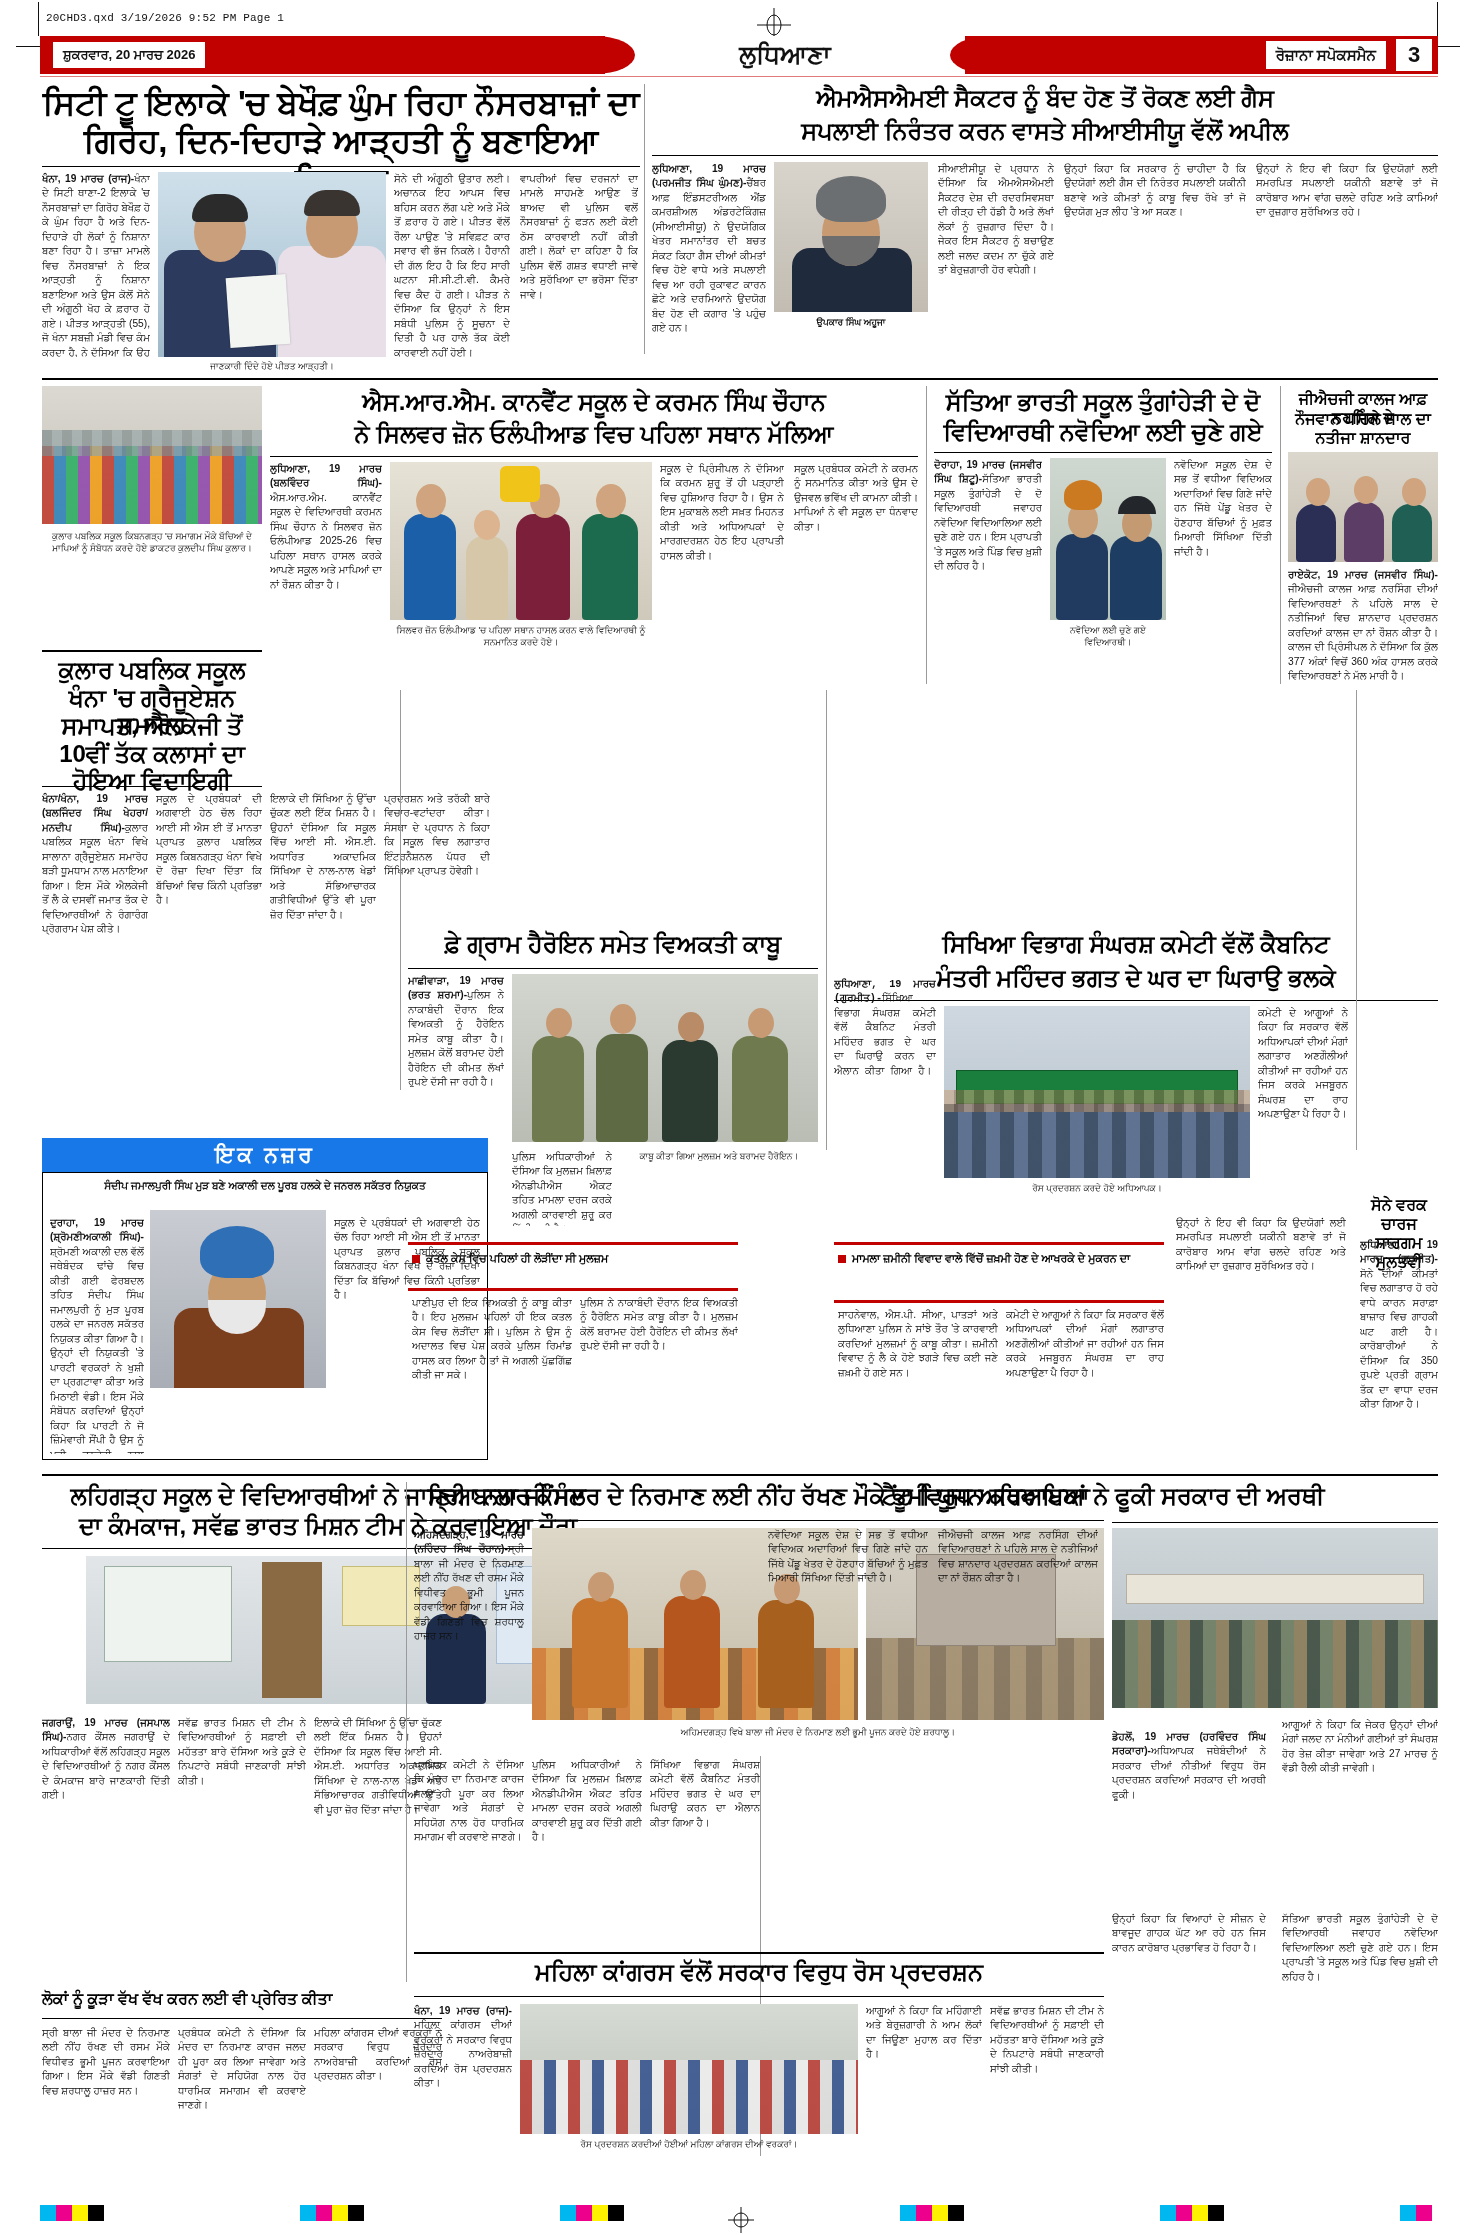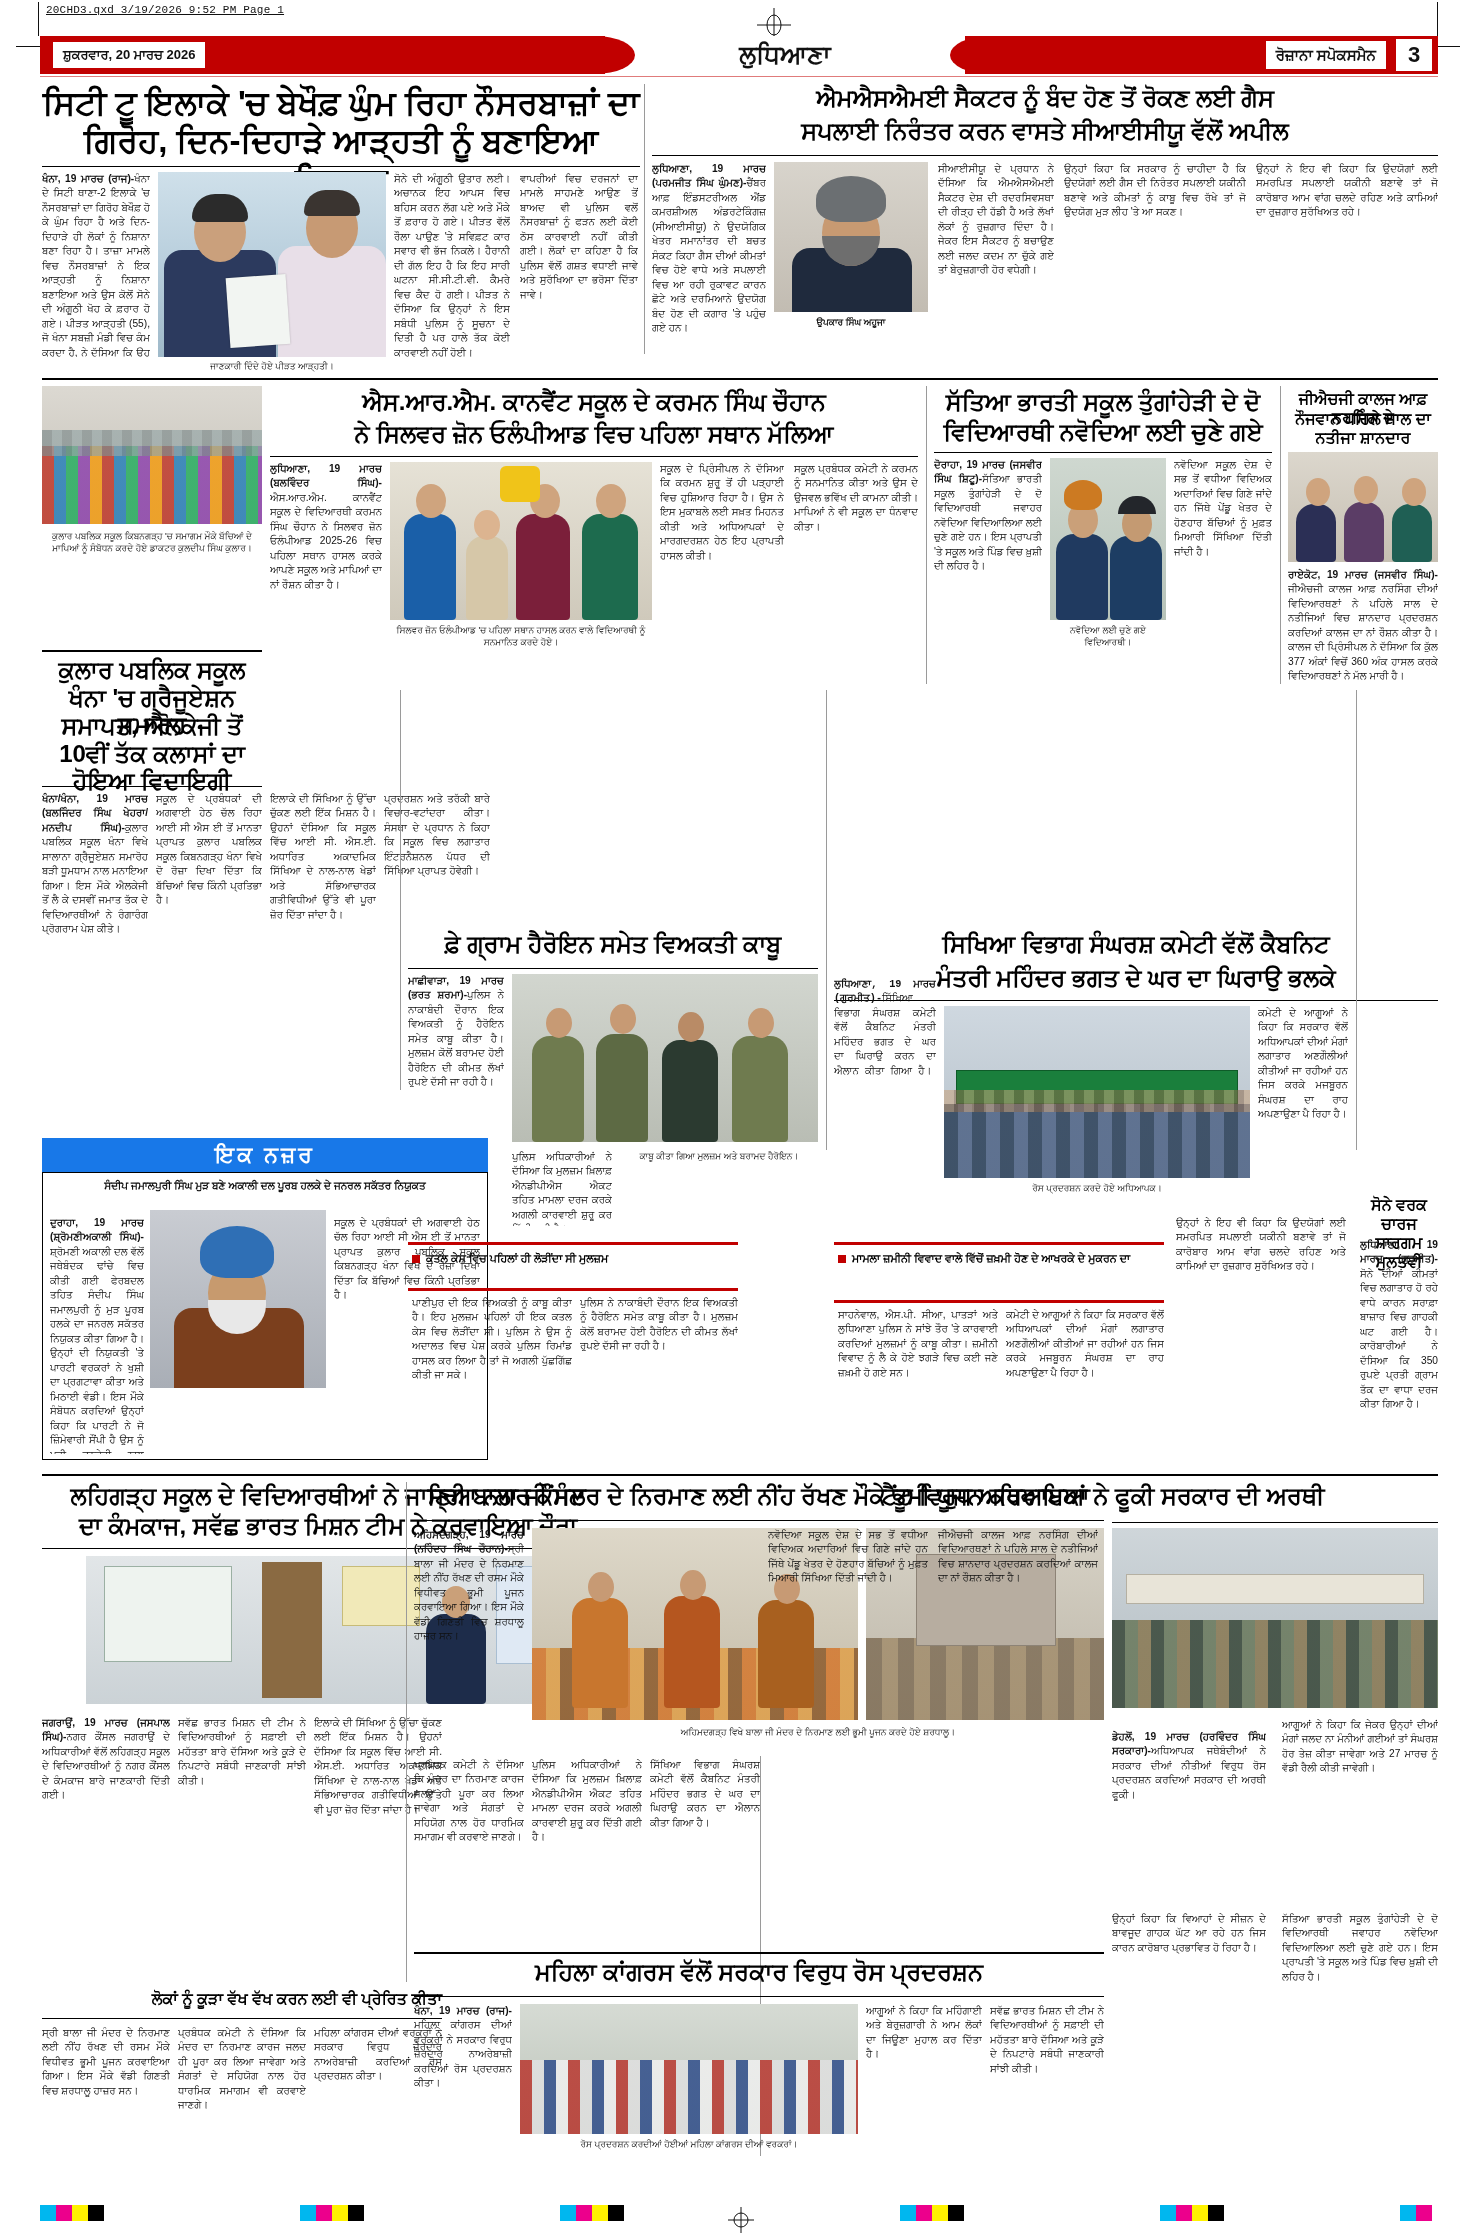--- a/index.html
+++ b/index.html
@@ -9,23 +9,23 @@
     background:#ffffff;
     font-family:"Liberation Sans", sans-serif;
     position:relative;
     overflow:hidden;
   }
   .page {
     position:absolute; left:0; top:0; width:1476px; height:2235px;
   }
   
   .slug {
-    position:absolute; left:46px; top:4px;
+    position:absolute; left:46px; top:12px;
     font-family:"Liberation Mono", monospace;
-    font-size:11px; color:#111; letter-spacing:.2px; white-space:nowrap;text-decoration:underline;
+    font-size:11px; color:#111; letter-spacing:.2px; white-space:nowrap;
   }
   .slug-rule-v { position:absolute; left:38px; top:2px; width:1px; height:34px; background:#111; }
   .slug-rule-v2 { position:absolute; left:1437px; top:2px; width:1px; height:34px; background:#111; }
   .reg-top {
     position:absolute; left:757px; top:8px; width:34px; height:34px;
   }
   .reg-left { position:absolute; left:16px; top:46px; width:26px; height:1px; background:#111;}
   .reg-right{ position:absolute; left:1434px; top:46px; width:26px; height:1px; background:#111;}
 
   
@@ -349,21 +349,21 @@
     <div style="position:absolute;left:18px;top:10px;width:128px;height:96px;background:#eef3ef;border:1px solid #9bb0a3;"></div>
     <div style="position:absolute;left:176px;top:6px;width:60px;height:136px;background:#8a6a42;"></div>
     <div style="position:absolute;left:256px;top:10px;width:78px;height:60px;background:#f1e9b8;border:1px solid #c7bb78;"></div>
     <div class="torso" style="left:340px;top:58px;width:60px;height:90px;background:#1d2c4a;"></div>
     <div class="head" style="left:356px;top:30px;width:28px;height:32px;background:#caa079;"></div>
     <div style="position:absolute;left:410px;top:10px;width:70px;height:98px;background:#dfe9f4;border:1px solid #a9bed2;"></div>
   </div>
   <div class="body-col" style="position:absolute;left:42px;top:1716px;width:128px;height:260px;"><span class="dateline">ਜਗਰਾਉਂ, 19 ਮਾਰਚ (ਜਸਪਾਲ ਸਿੰਘ)-</span><span>ਨਗਰ ਕੌਂਸਲ ਜਗਰਾਉਂ ਦੇ ਅਧਿਕਾਰੀਆਂ ਵੱਲੋਂ ਲਹਿਗੜ੍ਹ ਸਕੂਲ ਦੇ ਵਿਦਿਆਰਥੀਆਂ ਨੂੰ ਨਗਰ ਕੌਂਸਲ ਦੇ ਕੰਮਕਾਜ ਬਾਰੇ ਜਾਣਕਾਰੀ ਦਿੱਤੀ ਗਈ।</span></div>
   <div class="body-col" style="position:absolute;left:178px;top:1716px;width:128px;height:260px;">ਸਵੱਛ ਭਾਰਤ ਮਿਸ਼ਨ ਦੀ ਟੀਮ ਨੇ ਵਿਦਿਆਰਥੀਆਂ ਨੂੰ ਸਫ਼ਾਈ ਦੀ ਮਹੱਤਤਾ ਬਾਰੇ ਦੱਸਿਆ ਅਤੇ ਕੂੜੇ ਦੇ ਨਿਪਟਾਰੇ ਸਬੰਧੀ ਜਾਣਕਾਰੀ ਸਾਂਝੀ ਕੀਤੀ।</div>
   <div class="body-col" style="position:absolute;left:314px;top:1716px;width:128px;height:260px;">ਇਲਾਕੇ ਦੀ ਸਿੱਖਿਆ ਨੂੰ ਉੱਚਾ ਚੁੱਕਣ ਲਈ ਇੱਕ ਮਿਸ਼ਨ ਹੈ। ਉਹਨਾਂ ਦੱਸਿਆ ਕਿ ਸਕੂਲ ਵਿੱਚ ਆਈ ਸੀ. ਐਸ.ਈ. ਅਧਾਰਿਤ ਅਕਾਦਮਿਕ ਸਿੱਖਿਆ ਦੇ ਨਾਲ-ਨਾਲ ਖੇਡਾਂ ਅਤੇ ਸੱਭਿਆਚਾਰਕ ਗਤੀਵਿਧੀਆਂ ਉੱਤੇ ਵੀ ਪੂਰਾ ਜ਼ੋਰ ਦਿੱਤਾ ਜਾਂਦਾ ਹੈ।</div>
-  <div class="hl h-sm" style="position:absolute;left:42px;top:1990px;width:400px;text-align:right;">ਲੋਕਾਂ ਨੂੰ ਕੂੜਾ ਵੱਖ ਵੱਖ ਕਰਨ ਲਈ ਵੀ ਪ੍ਰੇਰਿਤ ਕੀਤਾ</div>
+  <div class="hl h-sm" style="position:absolute;left:42px;top:1990px;width:400px;">ਲੋਕਾਂ ਨੂੰ ਕੂੜਾ ਵੱਖ ਵੱਖ ਕਰਨ ਲਈ ਵੀ ਪ੍ਰੇਰਿਤ ਕੀਤਾ</div>
   <div class="rule-h" style="left:42px;top:2018px;width:400px;"></div>
   <div class="body-col" style="position:absolute;left:42px;top:2026px;width:128px;height:146px;">ਸ੍ਰੀ ਬਾਲਾ ਜੀ ਮੰਦਰ ਦੇ ਨਿਰਮਾਣ ਲਈ ਨੀਂਹ ਰੱਖਣ ਦੀ ਰਸਮ ਮੌਕੇ ਵਿਧੀਵਤ ਭੂਮੀ ਪੂਜਨ ਕਰਵਾਇਆ ਗਿਆ। ਇਸ ਮੌਕੇ ਵੱਡੀ ਗਿਣਤੀ ਵਿਚ ਸ਼ਰਧਾਲੂ ਹਾਜ਼ਰ ਸਨ।</div>
   <div class="body-col" style="position:absolute;left:178px;top:2026px;width:128px;height:146px;">ਪ੍ਰਬੰਧਕ ਕਮੇਟੀ ਨੇ ਦੱਸਿਆ ਕਿ ਮੰਦਰ ਦਾ ਨਿਰਮਾਣ ਕਾਰਜ ਜਲਦ ਹੀ ਪੂਰਾ ਕਰ ਲਿਆ ਜਾਵੇਗਾ ਅਤੇ ਸੰਗਤਾਂ ਦੇ ਸਹਿਯੋਗ ਨਾਲ ਹੋਰ ਧਾਰਮਿਕ ਸਮਾਗਮ ਵੀ ਕਰਵਾਏ ਜਾਣਗੇ।</div>
   <div class="body-col" style="position:absolute;left:314px;top:2026px;width:128px;height:146px;">ਮਹਿਲਾ ਕਾਂਗਰਸ ਦੀਆਂ ਵਰਕਰਾਂ ਨੇ ਸਰਕਾਰ ਵਿਰੁਧ ਜ਼ੋਰਦਾਰ ਨਾਅਰੇਬਾਜ਼ੀ ਕਰਦਿਆਂ ਰੋਸ ਪ੍ਰਦਰਸ਼ਨ ਕੀਤਾ।</div>
 
   <div class="rule-v" style="left:406px;top:1482px;height:500px;"></div>
   <div class="hl h-xl" style="position:absolute;left:414px;top:1482px;width:690px;text-align:center;">ਸ੍ਰੀ ਬਾਲਾ ਜੀ ਮੰਦਰ ਦੇ ਨਿਰਮਾਣ ਲਈ ਨੀਂਹ ਰੱਖਣ ਮੌਕੇ ਭੂਮੀ ਪੂਜਨ ਕਰਵਾਇਆ</div>
   <div class="rule-h" style="left:414px;top:1520px;width:690px;"></div>
 
   <div class="body-col" style="position:absolute;left:414px;top:1528px;width:110px;height:220px;"><span class="dateline">ਅਹਿਮਦਗੜ੍ਹ, 19 ਮਾਰਚ (ਨਰਿੰਦਰ ਸਿੰਘ ਚੌਹਾਨ)-</span><span>ਸ੍ਰੀ ਬਾਲਾ ਜੀ ਮੰਦਰ ਦੇ ਨਿਰਮਾਣ ਲਈ ਨੀਂਹ ਰੱਖਣ ਦੀ ਰਸਮ ਮੌਕੇ ਵਿਧੀਵਤ ਭੂਮੀ ਪੂਜਨ ਕਰਵਾਇਆ ਗਿਆ। ਇਸ ਮੌਕੇ ਵੱਡੀ ਗਿਣਤੀ ਵਿਚ ਸ਼ਰਧਾਲੂ ਹਾਜ਼ਰ ਸਨ।</span></div>

